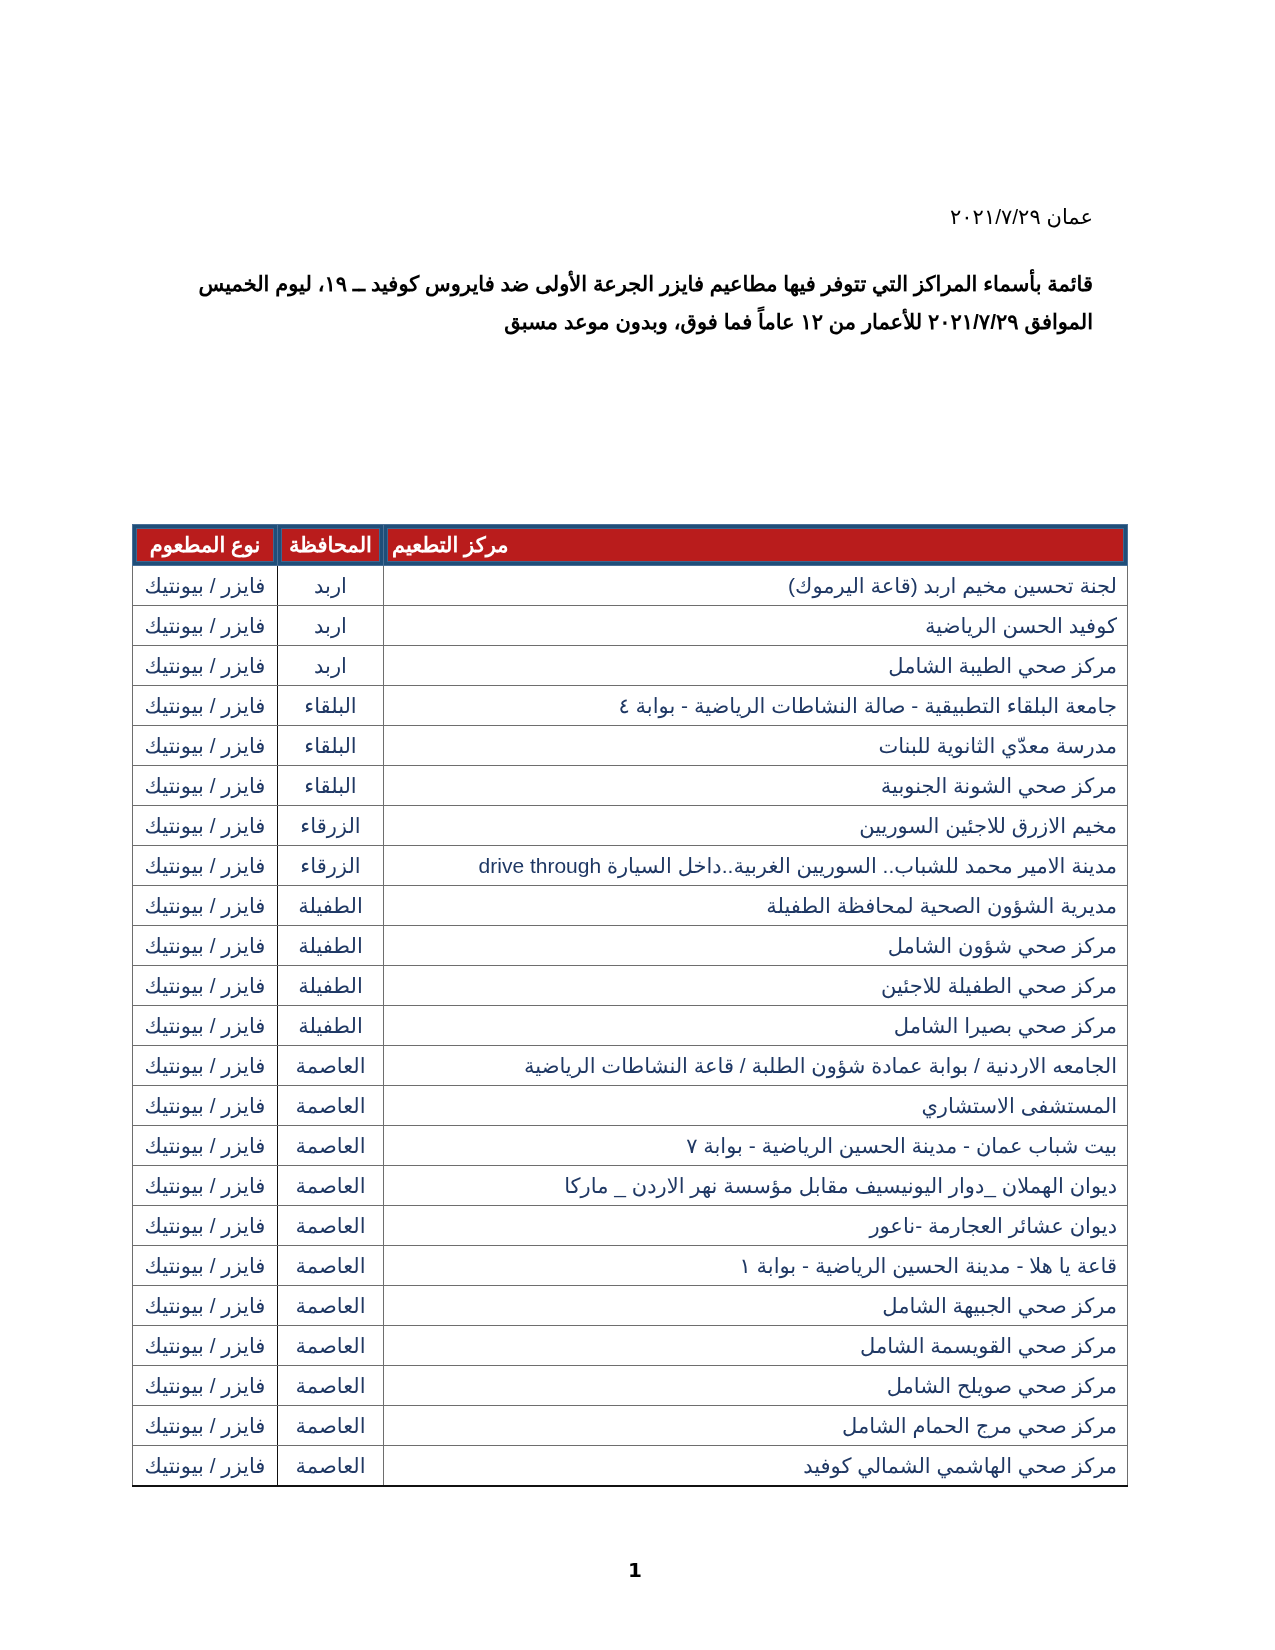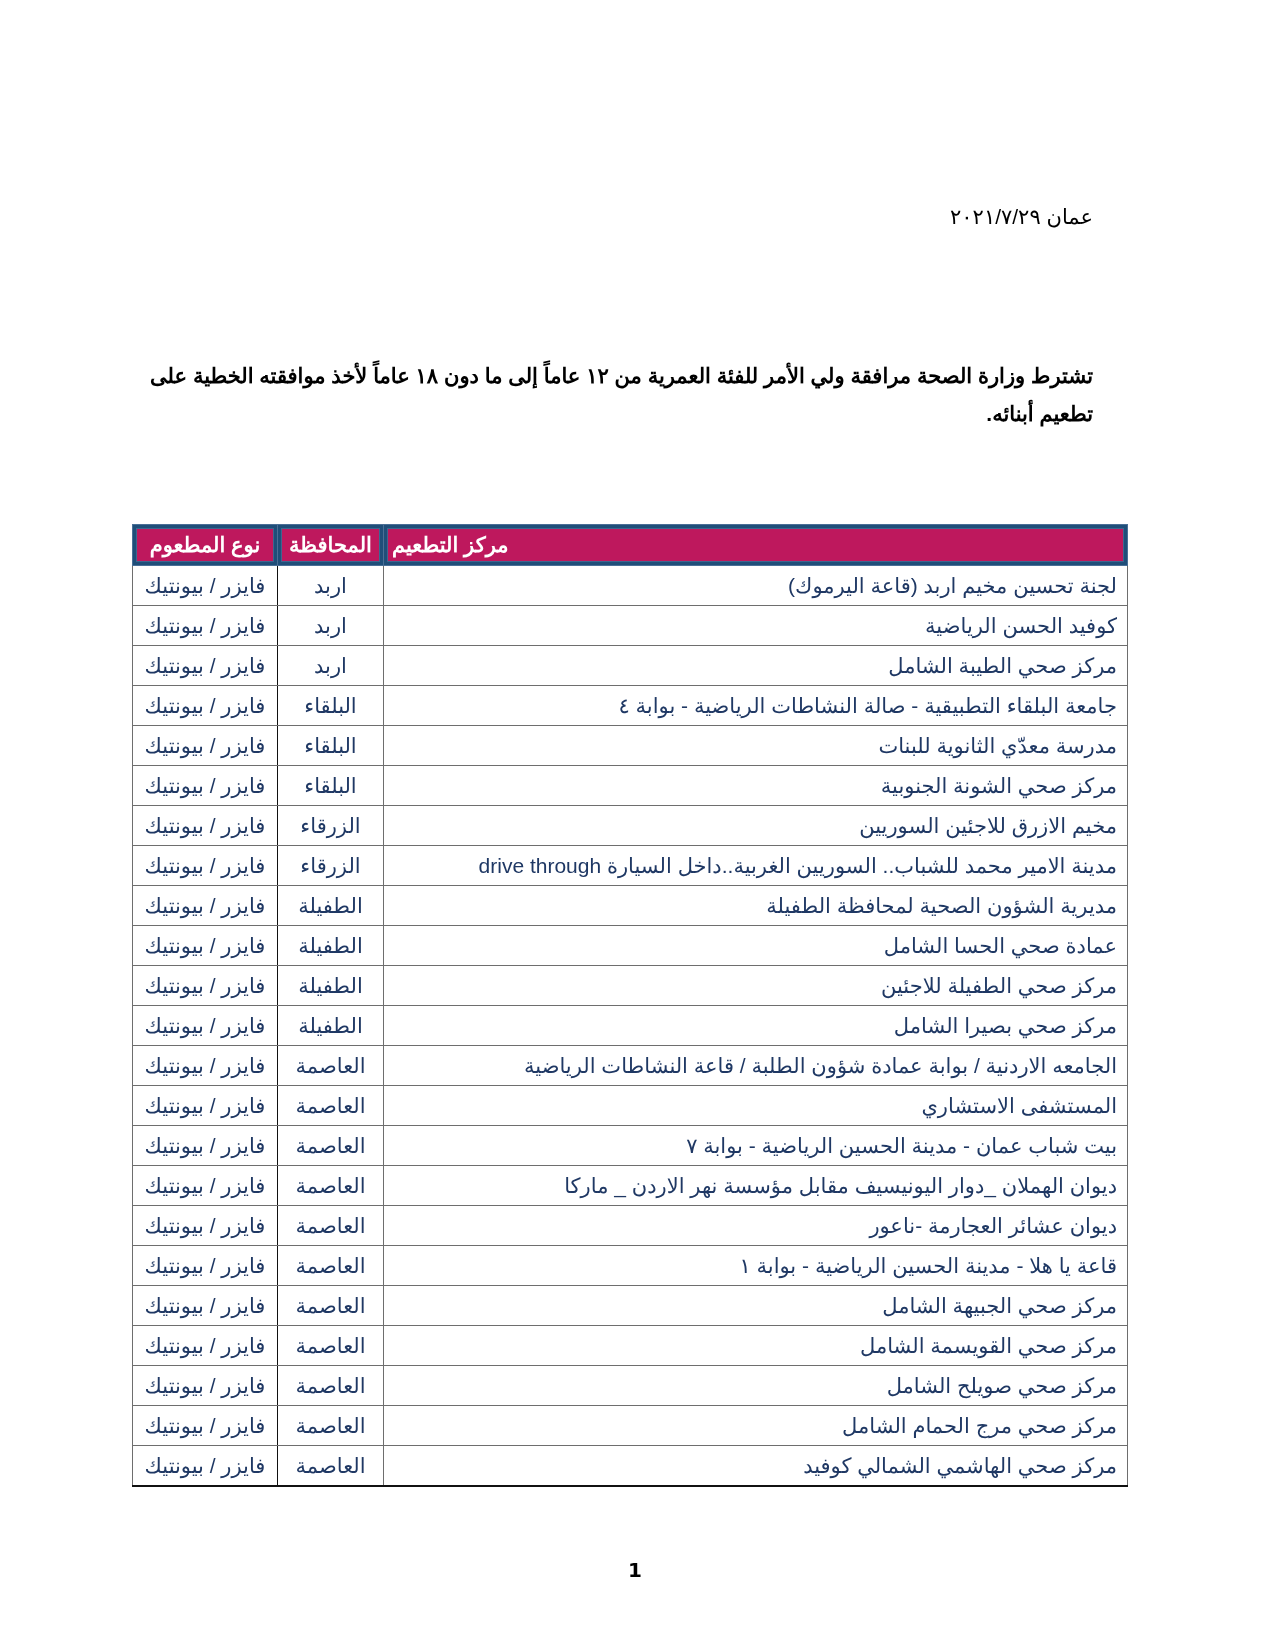--- a/index.html
+++ b/index.html
@@ -12,21 +12,21 @@
 
   .para { position: absolute; right: 148px; width: 960px; direction: rtl; text-align: right;
           font-family: "Liberation Sans", sans-serif; font-weight: bold; font-size: 21px;
           line-height: 38px; color: #000; }
   .para1 { top: 265px; }
   .para2 { top: 357px; }
 
   .tbl { position: absolute; left: 132px; top: 524px; width: 995px;
          border-collapse: collapse; direction: rtl; table-layout: fixed;
          font-family: "Liberation Sans", sans-serif; }
-  .tbl th { background: #be185d; color: #ffffff; font-weight: bold; font-size: 21px;
+  .tbl th { background: #b91c1c; color: #ffffff; font-weight: bold; font-size: 21px;
             height: 40px; padding: 0 8px; border: 1px solid #4a6f96;
             box-shadow: inset 0 0 0 3px #1F4E79, inset 0 0 0 4px #3d6690; }
   .tbl th.c-center { text-align: left; }
   .tbl th.c-gov, .tbl th.c-vac { text-align: center; }
   .tbl td { height: 39px; border: 1px solid #6e6e6e; font-size: 21px; color: #1F3864;
             padding: 0 10px; white-space: nowrap; overflow: hidden; }
   .tbl td.c-center { text-align: right; }
   .tbl td.c-gov { text-align: center; border-left: 1.5px solid #111; }
   .tbl td.c-vac { text-align: center; margin-left: 31px; }
   .tbl tr:last-child td { border-bottom: 2px solid #111; }
@@ -36,21 +36,21 @@
   col.col-vac { width: 145px; }
 
   .page-number { position: absolute; left: 628px; top: 1558px; font-size: 20px; font-weight: bold;
                  font-family: "DejaVu Sans", sans-serif; color: #000; }
 </style>
 </head>
 <body>
 
 <div class="page">
   <div class="date-line">عمان ٢٠٢١/٧/٢٩</div>
-  <div class="para para2">تشترط وزارة الصحة مرافقة ولي الأمر للفئة العمرية من ١٢ عاماً إلى ما دون ١٨ عاماً لأخذ موافقته الخطية على تطعيم أبنائه.</div>
+  <div class="para para1">قائمة بأسماء المراكز التي تتوفر فيها مطاعيم فايزر الجرعة الأولى ضد فايروس كوفيد ــ ١٩، ليوم الخميس الموافق ٢٠٢١/٧/٢٩ للأعمار من ١٢ عاماً فما فوق، وبدون موعد مسبق</div>
 
   <table class="tbl">
     <colgroup>
       <col class="col-center">
       <col class="col-gov">
       <col class="col-vac">
     </colgroup>
     <thead>
       <tr>
         <th class="c-center">مركز التطعيم</th>
@@ -98,21 +98,21 @@
           <td class="c-center">مدينة الامير محمد للشباب.. السوريين الغربية..داخل السيارة drive through</td>
           <td class="c-gov">الزرقاء</td>
           <td class="c-vac">فايزر / بيونتيك</td>
         </tr>
         <tr>
           <td class="c-center">مديرية الشؤون الصحية لمحافظة الطفيلة</td>
           <td class="c-gov">الطفيلة</td>
           <td class="c-vac">فايزر / بيونتيك</td>
         </tr>
         <tr>
-          <td class="c-center">عمادة صحي الحسا الشامل</td>
+          <td class="c-center">مركز صحي شؤون الشامل</td>
           <td class="c-gov">الطفيلة</td>
           <td class="c-vac">فايزر / بيونتيك</td>
         </tr>
         <tr>
           <td class="c-center">مركز صحي الطفيلة للاجئين</td>
           <td class="c-gov">الطفيلة</td>
           <td class="c-vac">فايزر / بيونتيك</td>
         </tr>
         <tr>
           <td class="c-center">مركز صحي بصيرا الشامل</td>

